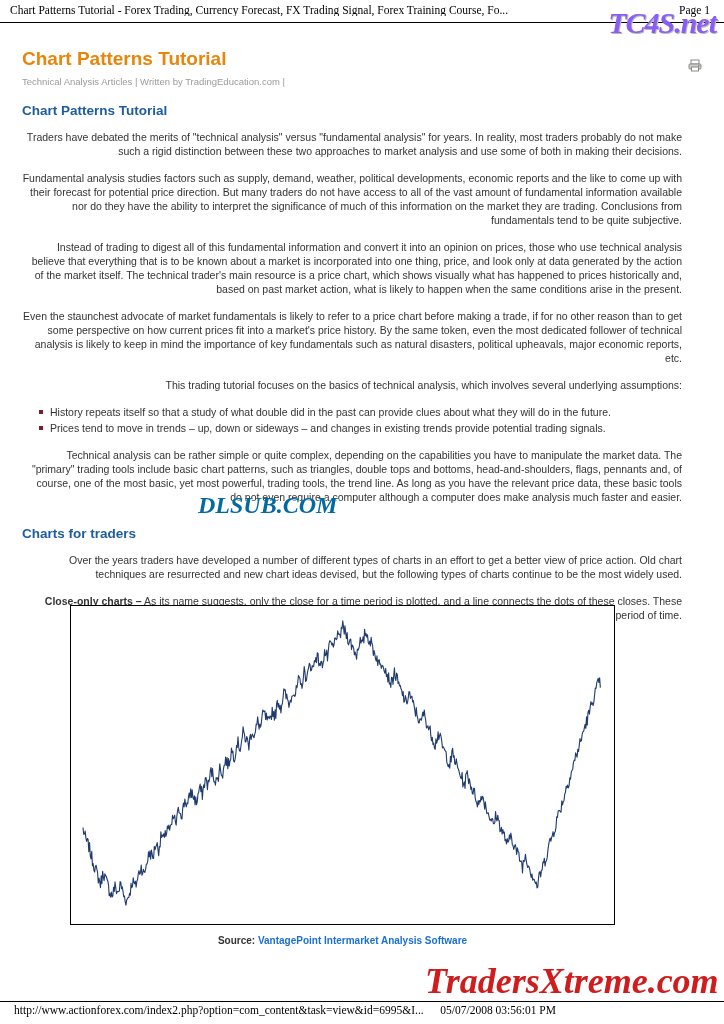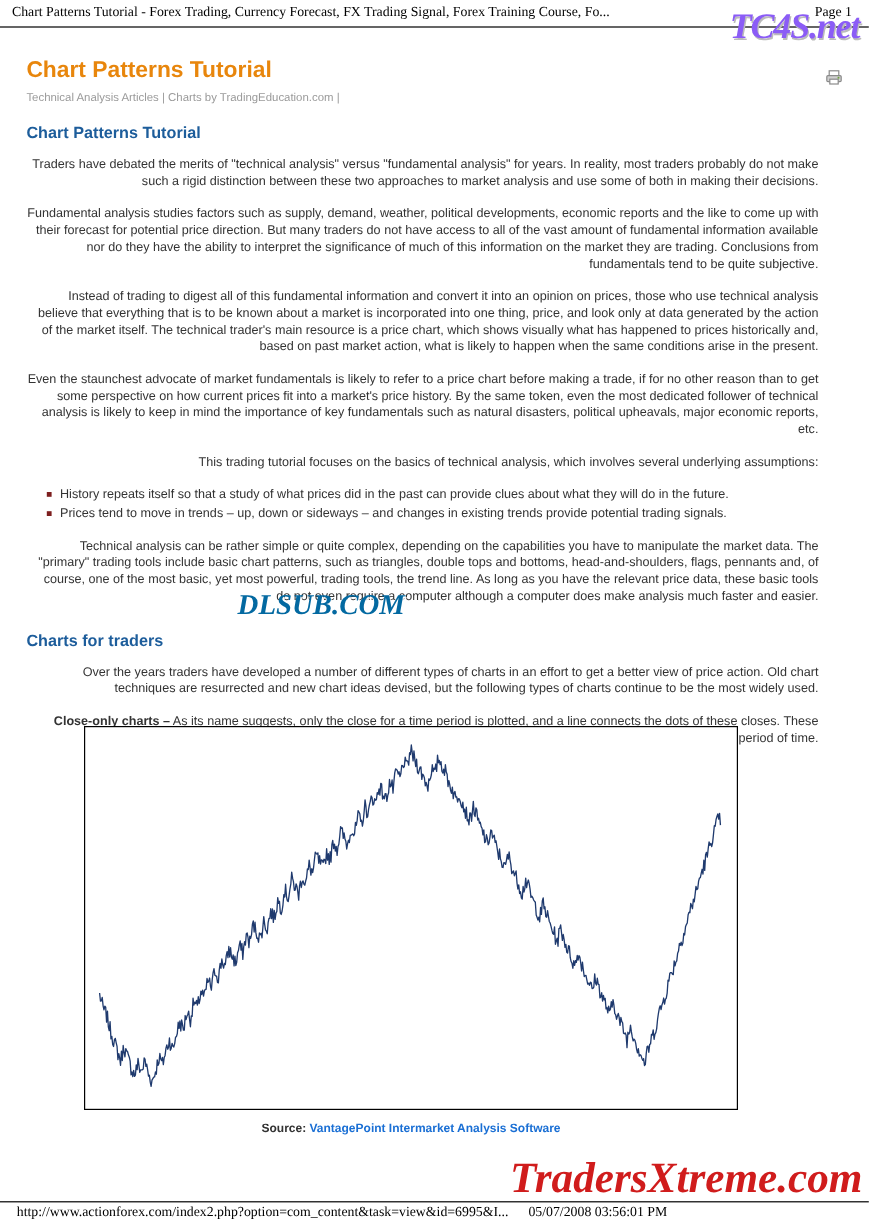--- a/index.html
+++ b/index.html
@@ -238,32 +238,32 @@
     <rect x="3" y="1" width="8" height="4" fill="#ffffff" stroke="#8a8a8a" stroke-width="1"></rect>
     <rect x="1" y="5" width="12" height="5" rx="1" fill="#cfcfcf" stroke="#8a8a8a" stroke-width="1"></rect>
     <rect x="3.5" y="8" width="7" height="4" fill="#ffffff" stroke="#8a8a8a" stroke-width="1"></rect>
     <rect x="10" y="6" width="1.5" height="1.5" fill="#6d9f3f"></rect>
   </svg>
 </div>
 
 <div class="content">
 
   <h1 class="page-title">Chart Patterns Tutorial</h1>
-  <div class="byline">Technical Analysis Articles  |   Charts by TradingEducation.com  |</div>
+  <div class="byline">Technical Analysis Articles  |   Written by TradingEducation.com  |</div>
 
   <h2 class="section-title">Chart Patterns Tutorial</h2>
 
   <p class="body-text">Traders have debated the merits of "technical analysis" versus "fundamental analysis" for years. In reality, most traders probably do not make such a rigid distinction between these two approaches to market analysis and use some of both in making their decisions.</p>
   <p class="body-text">Fundamental analysis studies factors such as supply, demand, weather, political developments, economic reports and the like to come up with their forecast for potential price direction. But many traders do not have access to all of the vast amount of fundamental information available nor do they have the ability to interpret the significance of much of this information on the market they are trading. Conclusions from fundamentals tend to be quite subjective.</p>
   <p class="body-text">Instead of trading to digest all of this fundamental information and convert it into an opinion on prices, those who use technical analysis believe that everything that is to be known about a market is incorporated into one thing, price, and look only at data generated by the action of the market itself. The technical trader's main resource is a price chart, which shows visually what has happened to prices historically and, based on past market action, what is likely to happen when the same conditions arise in the present.</p>
   <p class="body-text">Even the staunchest advocate of market fundamentals is likely to refer to a price chart before making a trade, if for no other reason than to get some perspective on how current prices fit into a market's price history. By the same token, even the most dedicated follower of technical analysis is likely to keep in mind the importance of key fundamentals such as natural disasters, political upheavals, major economic reports, etc.</p>
   <p class="body-text">This trading tutorial focuses on the basics of technical analysis, which involves several underlying assumptions:</p>
 
   <ul class="assumptions">
-    <li>History repeats itself so that a study of what prices did in the past can provide clues about what they will do in the future.</li>
+    <li>History repeats itself so that a study of what double did in the past can provide clues about what they will do in the future.</li>
     <li>Prices tend to move in trends  –  up, down or sideways  –  and changes in existing trends provide potential trading signals.</li>
   </ul>
 
   <p class="body-text">Technical analysis can be rather simple or quite complex, depending on the capabilities you have to manipulate the market data. The "primary" trading tools include basic chart patterns, such as triangles, double tops and bottoms, head-and-shoulders, flags, pennants and, of course, one of the most basic, yet most powerful, trading tools, the trend line. As long as you have the relevant price data, these basic tools do not even require a computer although a computer does make analysis much faster and easier.</p>
 
   <h2 class="section-title spaced">Charts for traders</h2>
 
   <p class="body-text">Over the years traders have developed a number of different types of charts in an effort to get a better view of price action. Old chart techniques are resurrected and new chart ideas devised, but the following types of charts continue to be the most widely used.</p>
 
   <p class="body-text">

